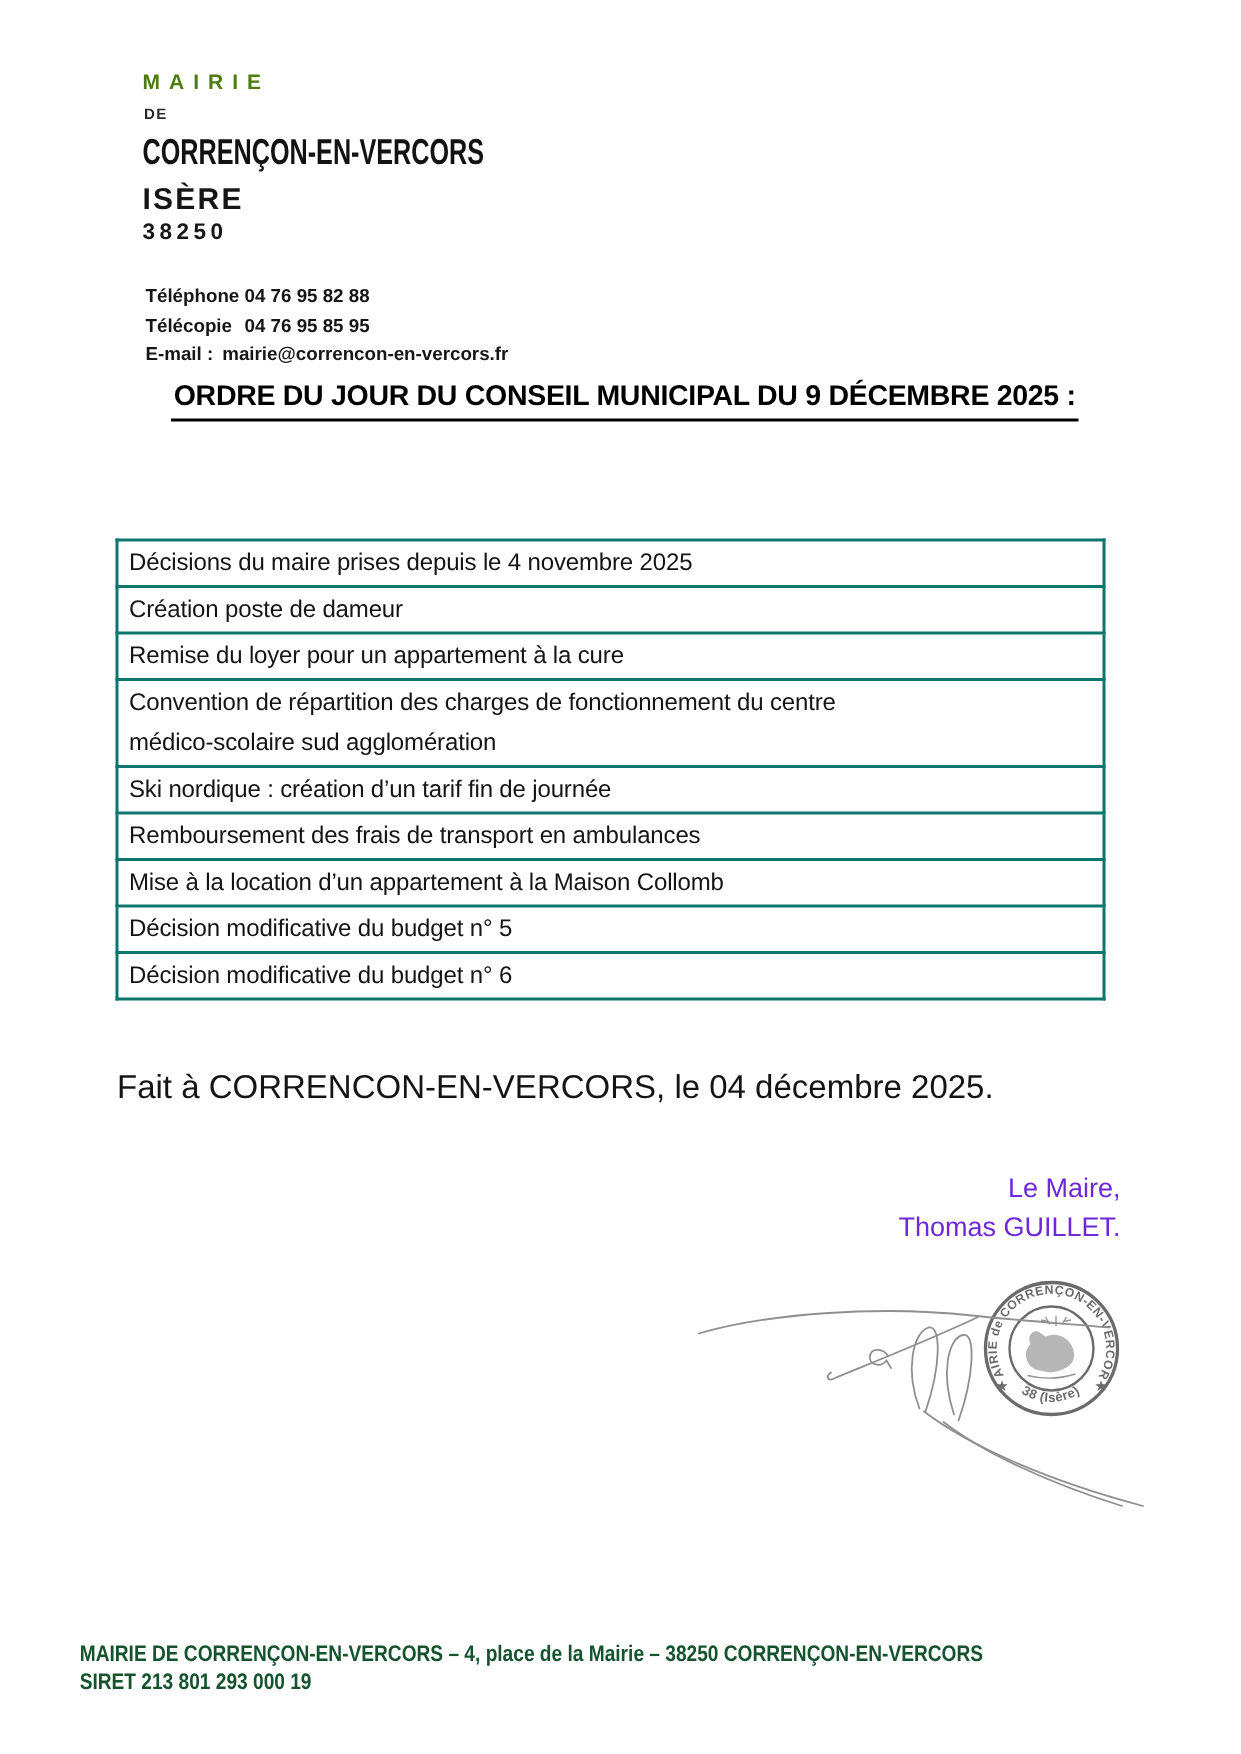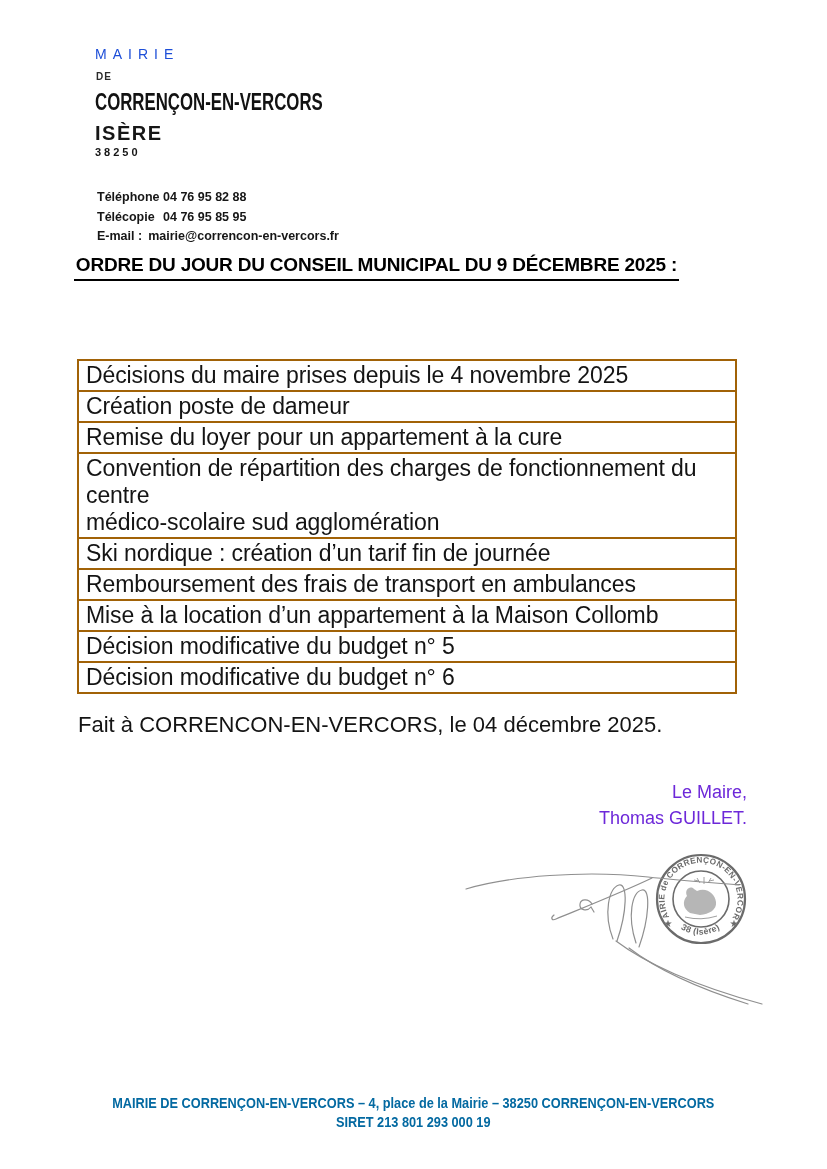--- a/index.html
+++ b/index.html
@@ -1,47 +1,47 @@
 <!DOCTYPE html>
 <html><head>
 <meta charset="utf-8">
 <style>
   html,body{margin:0;padding:0;background:#ffffff;}
   .page{
     position:relative;width:827px;height:1169px;background:#ffffff;
     font-family:"Liberation Sans",sans-serif;color:#1b1b1b;overflow:hidden;
   }
   
-  .lh-mairie{position:absolute;left:95px;top:46px;font-size:14px;font-weight:normal;letter-spacing:6px;color:#1d4ed8;}
+  .lh-mairie{position:absolute;left:95px;top:46px;font-size:14px;font-weight:bold;letter-spacing:6px;color:#4d7c0f;}
   .lh-de{position:absolute;left:96px;top:71px;font-size:10px;font-weight:bold;letter-spacing:1px;color:#2a2a2a;}
   .lh-commune{position:absolute;left:95px;top:88px;font-size:24px;font-weight:bold;white-space:nowrap;
               transform:scaleX(0.70);transform-origin:left center;letter-spacing:0;color:#121212;}
   .lh-isere{position:absolute;left:95px;top:122px;font-size:20px;font-weight:bold;letter-spacing:1.5px;color:#161616;}
-  .lh-cp{position:absolute;left:95px;top:146px;font-size:11px;font-weight:bold;letter-spacing:3px;color:#161616;}
+  .lh-cp{position:absolute;left:95px;top:146px;font-size:15px;font-weight:bold;letter-spacing:3px;color:#161616;}
   .contact{position:absolute;left:97px;top:188px;font-size:12.5px;font-weight:bold;line-height:19.5px;color:#161616;}
   .contact-row{display:flex;}
   .contact-label{width:66px;}
   .contact-label.email{width:auto;margin-right:6px;}
   
-  .title-wrap{position:absolute;left:0;top:254px;width:753px;text-align:center;}
+  .title-wrap{position:absolute;left:0;top:254px;width:753px;text-align:center;padding-left:40px;}
   .doc-title{display:inline-block;font-size:19px;font-weight:bold;color:#000;
              border-bottom:2.5px solid #000;padding:0 2px 3px 2px;letter-spacing:-0.2px;white-space:nowrap;}
   
   .agenda{position:absolute;left:77px;top:359px;width:660px;border-collapse:collapse;}
   .agenda td{
-    border:2px solid #a16207;font-size:23px;line-height:27px;padding:1px 7px;
+    border:2px solid #0f766e;font-size:16px;line-height:27px;padding:1px 7px;
     color:#141414;white-space:pre-wrap;letter-spacing:-0.1px;
   }
   
   .place-date{position:absolute;left:78px;top:712px;font-size:22px;color:#141414;margin:0;}
   .signatory{position:absolute;right:80px;top:779px;text-align:right;font-size:18px;line-height:26px;color:#6d28d9;}
   
   .sig-overlay{position:absolute;left:0;top:0;width:827px;height:1169px;pointer-events:none;}
   
-  .footer{position:absolute;left:0;top:1093px;width:827px;text-align:center;font-weight:bold;color:#0369a1;}
+  .footer{position:absolute;left:0;top:1093px;width:827px;text-align:left;font-weight:bold;color:#14532d;}
   .footer-inner{display:inline-block;transform:scaleX(0.85);transform-origin:center;font-size:15px;line-height:19px;white-space:nowrap;}
 </style>
 </head>
 <body>
 
 <div class="page">
 
   <div class="lh-mairie">MAIRIE</div>
   <div class="lh-de">DE</div>
   <div class="lh-commune">CORRENÇON-EN-VERCORS</div>

